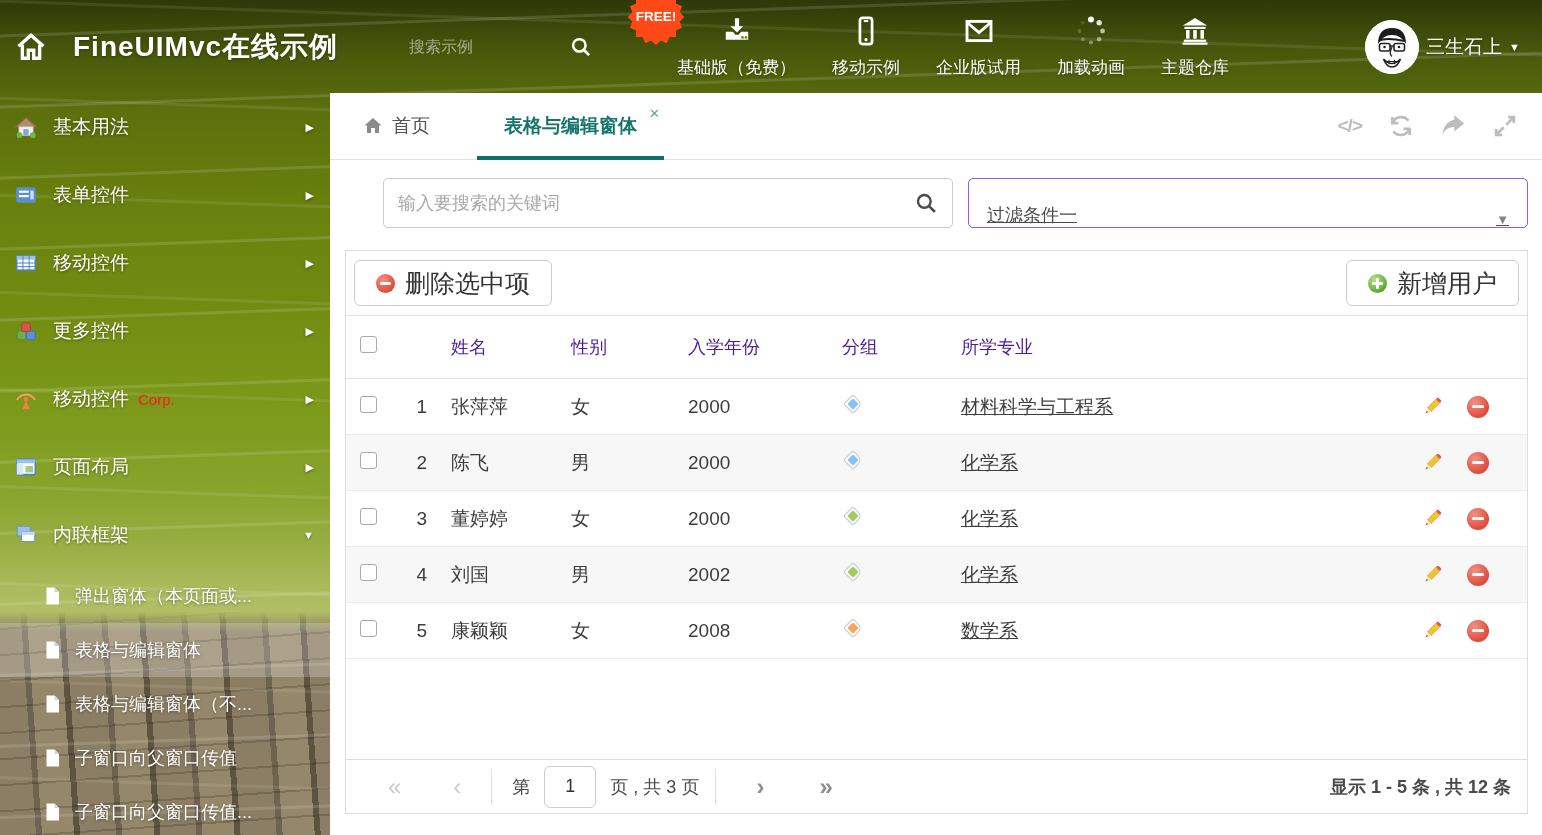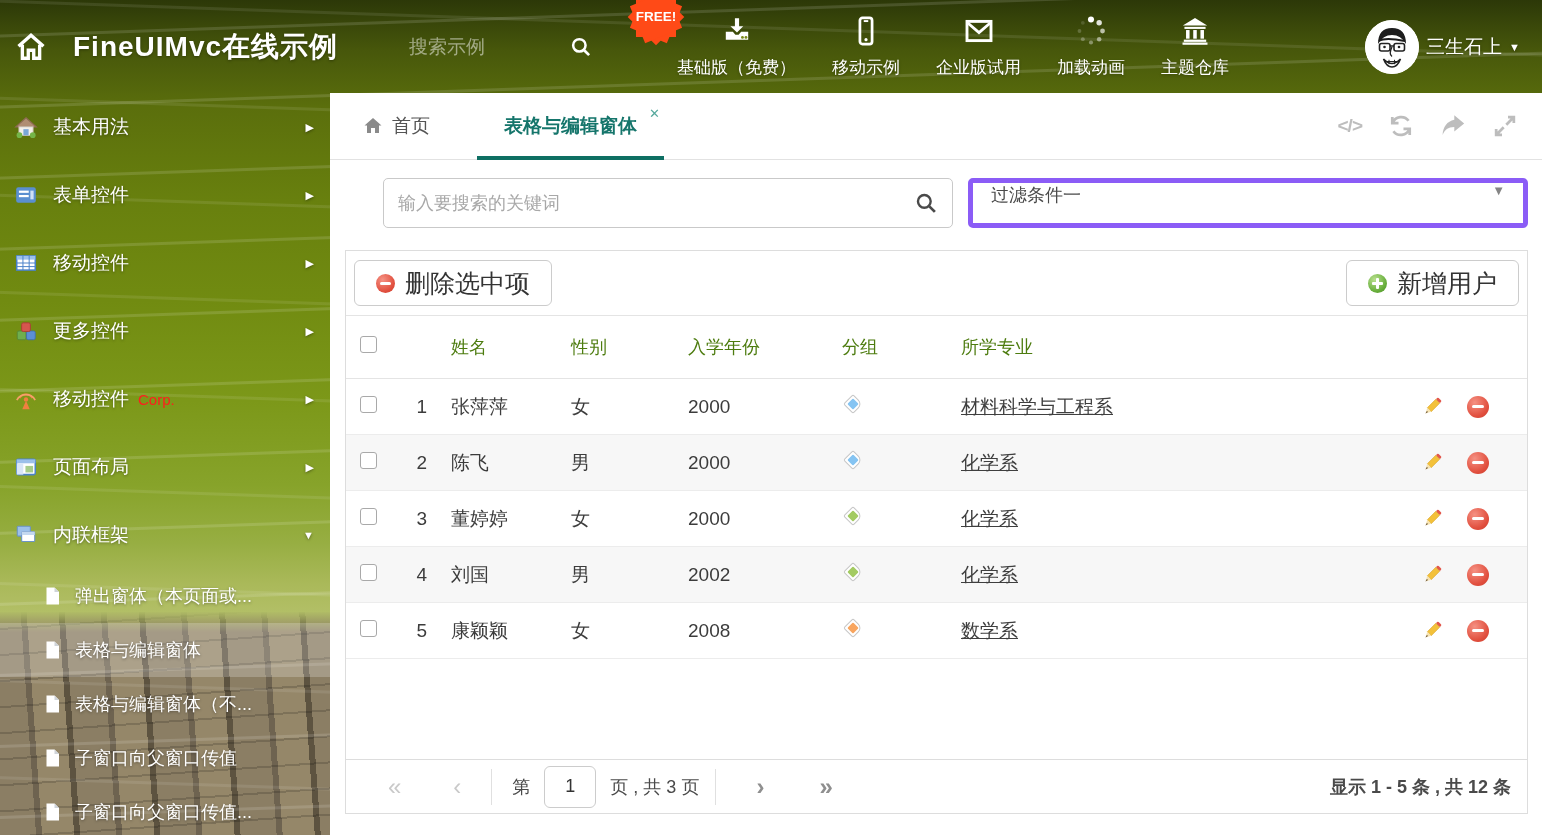--- a/index.html
+++ b/index.html
@@ -20,21 +20,21 @@
         repeating-linear-gradient(86deg, #8b7e64 0 36px, #6e6350 36px 42px, #958769 42px 74px, #5d5340 74px 80px);}
   .bg-wood::before{content:"";position:absolute;left:0;right:0;top:0;height:20px;
       background:linear-gradient(180deg, rgba(178,191,102,.95), rgba(178,191,102,0));}
 
   
   header{position:absolute;left:0;top:0;right:0;height:93px;z-index:5;display:flex;align-items:center;
          color:#fff;text-shadow:0 1px 3px rgba(0,0,0,.35);}
   .brand{display:flex;align-items:center;margin-left:15px;width:392px;}
   .brand h1{font-size:28px;font-weight:bold;margin:0 0 0 26px;letter-spacing:1px;white-space:nowrap;}
   .hsearch{display:flex;align-items:center;width:212px;}
-  .hsearch input{background:transparent;border:none;outline:none;color:#fff;font-size:19px;width:158px;}
+  .hsearch input{background:transparent;border:none;outline:none;color:#fff;font-size:16px;width:158px;}
   .hsearch input::placeholder{color:rgba(255,255,255,.5);}
   .hnav{display:flex;align-items:center;margin-left:40px;}
   .hnav-item{position:relative;display:flex;flex-direction:column;align-items:center;gap:9px;
              font-size:17px;padding:0 18px;cursor:pointer;white-space:nowrap;}
   .hicon{width:32px;height:32px;}
   .free-badge{position:absolute;left:-32px;top:-27px;width:58px;height:58px;z-index:2;text-shadow:none;}
   .free-badge i{position:absolute;inset:9px;background:#ff4a17;}
   .free-badge .sq2{transform:rotate(22.5deg);} .free-badge .sq3{transform:rotate(45deg);} .free-badge .sq4{transform:rotate(67.5deg);}
   .free-badge b{position:absolute;inset:0;display:flex;align-items:center;justify-content:center;
                 color:#fff;font-size:13.5px;font-weight:bold;}
@@ -64,32 +64,32 @@
   .tab-tools{margin-left:auto;margin-right:24px;display:flex;align-items:center;gap:26px;color:#bdbdbd;}
   .tool{width:26px;height:26px;cursor:pointer;}
   .tool-code{font-size:19px;font-weight:bold;letter-spacing:-1px;cursor:pointer;}
 
   .content{padding:18px 14px 0 15px;}
   .filter-row{display:flex;gap:15px;padding-left:38px;}
   .kw-box{position:relative;width:570px;height:50px;border:1px solid #c9c9c9;border-radius:5px;box-sizing:border-box;background:#fff;}
   .kw-box input{border:none;outline:none;width:500px;height:100%;padding:0 0 0 14px;font-size:18px;color:#333;background:transparent;}
   .kw-box input::placeholder{color:#a8a8a8;}
   .kw-ico{position:absolute;right:14px;top:12px;width:24px;height:24px;color:#4a4a4a;cursor:pointer;}
-  .filter-select{flex:1;height:50px;border:5px solid #8b5cf6;border-radius:5px;box-sizing:border-box;
-                 display:flex;align-items:flex-start;padding:0 18px;font-size:18px;color:#4a4a4a;cursor:pointer;background:#fff;}
+  .filter-select{flex:1;height:50px;border:1px solid #8b5cf6;border-radius:5px;box-sizing:border-box;
+                 display:flex;align-items:flex-end;padding:0 18px;font-size:18px;color:#4a4a4a;cursor:pointer;background:#fff;text-decoration:underline;}
   .filter-select .caret{margin-left:auto;color:#858585;font-size:13px;}
 
   .grid-panel{margin-top:22px;border:1px solid #ddd;height:564px;box-sizing:border-box;display:flex;flex-direction:column;background:#fff;}
   .grid-toolbar{display:flex;padding:9px 8px;}
   .btn{height:46px;border:1px solid #ccc;border-radius:6px;background:#fff;display:flex;align-items:center;gap:10px;
        padding:0 21px;font-size:25px;color:#333;cursor:pointer;box-sizing:border-box;}
   .btn-add{margin-left:auto;}
 
   .thead,.trow{display:grid;grid-template-columns:50px 45px 120px 115px 150px 115px 1fr 120px;align-items:center;}
-  .thead{height:62px;border-top:1px solid #e4e4e4;border-bottom:1px solid #e4e4e4;font-size:18px;color:#4d7c0f;}
+  .thead{height:62px;border-top:1px solid #e4e4e4;border-bottom:1px solid #e4e4e4;font-size:18px;color:#4c1d95;}
   .trow{height:55px;border-bottom:1px solid #ececec;font-size:19px;}
   .tbody .trow:nth-child(even){background:#f7f7f7;}
   .c-check{padding-left:14px;}
   .c-idx{text-align:right;padding-right:14px;}
   .c-name,.c-gender{padding-left:10px;}
   .c-year{padding-left:12px;}
   .c-tag{padding-left:16px;}
   .c-major{padding-left:20px;}
   .c-major a{color:#3f3f3f;text-decoration:underline;cursor:pointer;}
   .c-actions{display:flex;justify-content:flex-end;align-items:center;gap:23px;padding-right:38px;}

